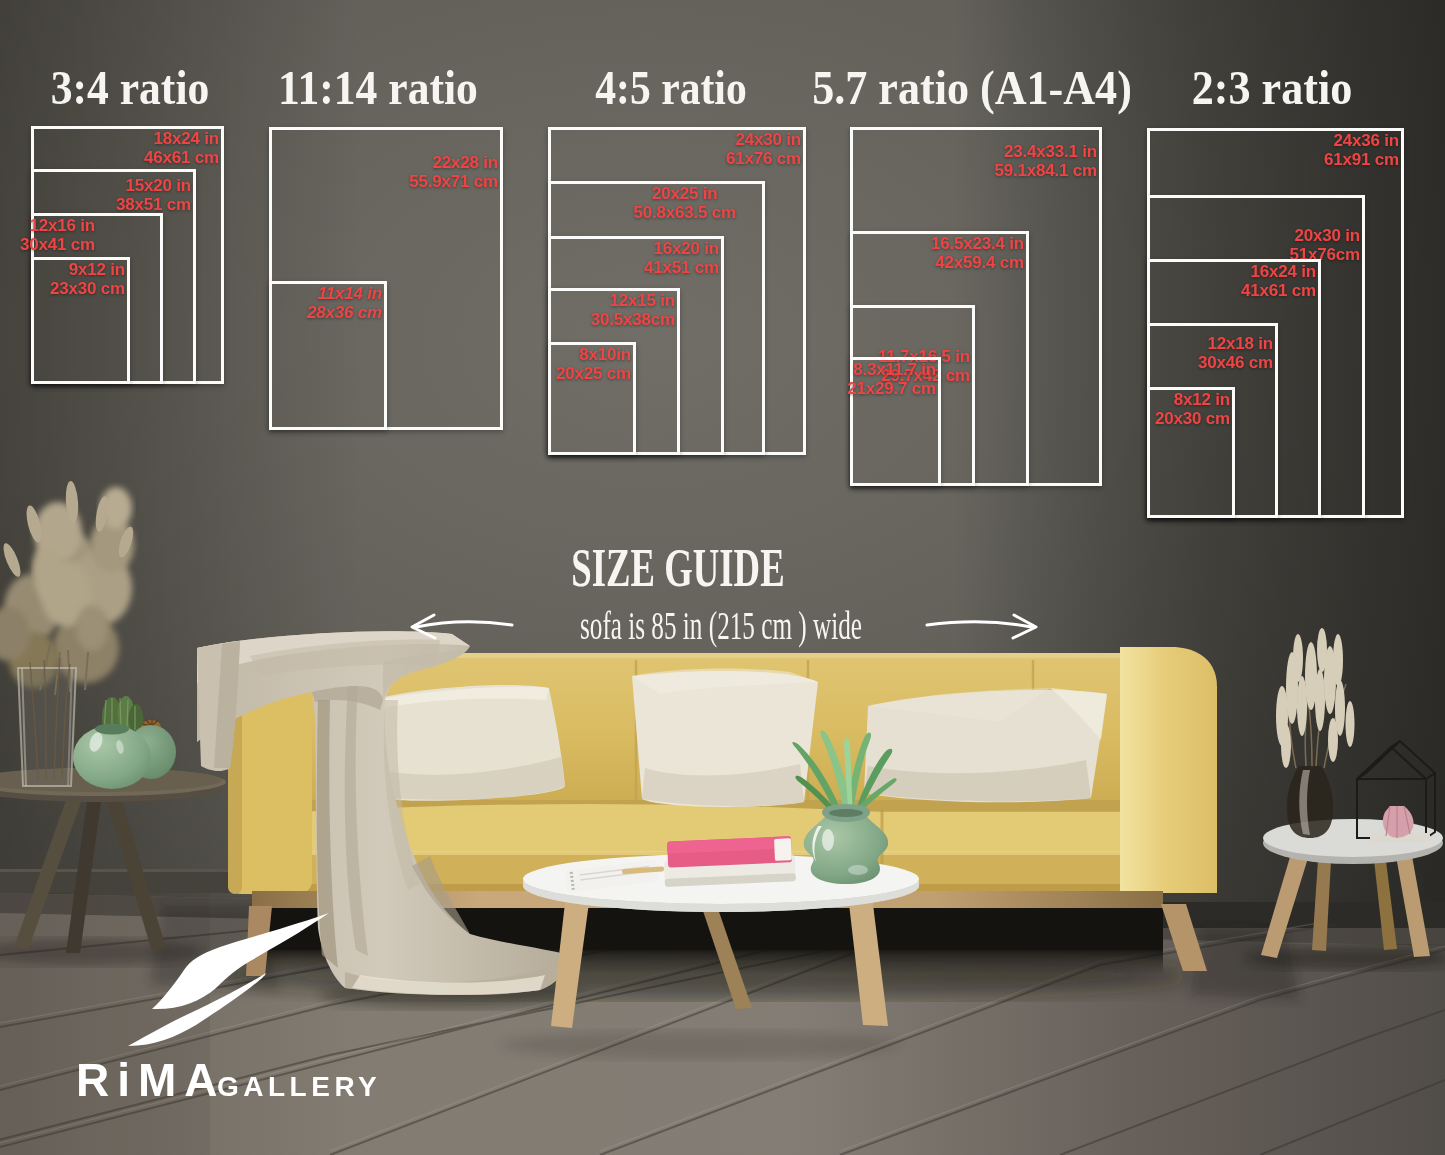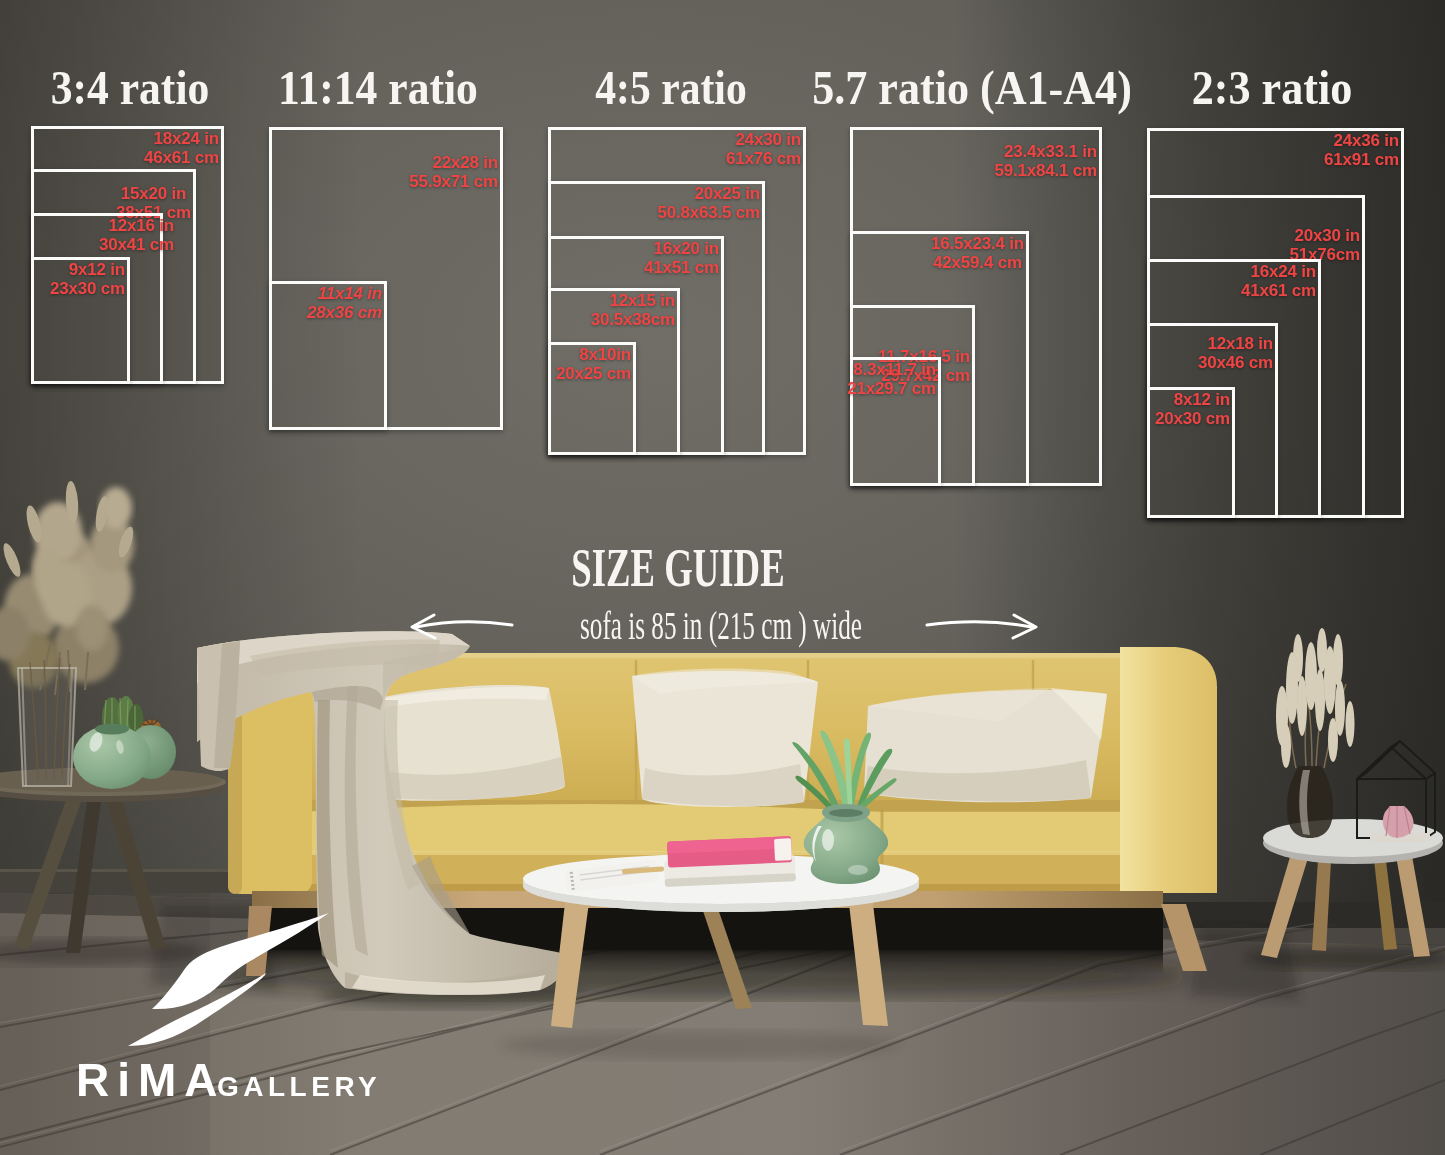--- a/index.html
+++ b/index.html
@@ -299,43 +299,43 @@
 </g>
 <rect x="1370" y="833" width="60" height="9" rx="2" fill="#dcd8d0"></rect>
 <path d="M1390,806 L1404,806 C1412,812 1416,822 1412,830 C1408,837 1398,839 1392,837 C1384,833 1380,822 1385,812 Z" fill="#d6a0ab"></path>
 <path d="M1397,806 L1397,838 M1390,806 L1386,836 M1404,806 L1410,834" stroke="#b9838f" stroke-width="1.2" fill="none"></path>
 </g>
 </svg>
 <div id="frames">
 <div class="box" style="left:31px;top:126px;width:193px;height:258px;"></div>
 <div class="lab" style="right:1226px;top:129px;">18x24 in<br>46x61 cm</div>
 <div class="box" style="left:31px;top:169px;width:165px;height:215px;"></div>
-<div class="lab" style="right:1254px;top:184px;text-align:center;">15x20 in<br>38x51 cm</div>
+<div class="lab" style="right:1254px;top:176px;">15x20 in<br>38x51 cm</div>
 <div class="box" style="left:31px;top:213px;width:132px;height:171px;"></div>
-<div class="lab" style="right:1271px;top:216px;">12x16 in<br>30x41 cm</div>
+<div class="lab" style="right:1350px;top:216px;">12x16 in<br>30x41 cm</div>
 <div class="box" style="left:31px;top:257px;width:99px;height:127px;"></div>
 <div class="lab" style="right:1320px;top:260px;">9x12 in<br>23x30 cm</div>
 <div class="box" style="left:269px;top:127px;width:234px;height:303px;"></div>
 <div class="lab" style="right:947px;top:130px;margin-top:23px;">22x28 in<br>55.9x71 cm</div>
 <div class="box" style="left:269px;top:281px;width:118px;height:149px;"></div>
 <div class="lab" style="right:1063px;top:284px;font-style:italic;">11x14 in<br>28x36 cm</div>
 <div class="box" style="left:548px;top:127px;width:258px;height:328px;"></div>
 <div class="lab" style="right:644px;top:130px;">24x30 in<br>61x76 cm</div>
 <div class="box" style="left:548px;top:181px;width:217px;height:274px;"></div>
-<div class="lab" style="right:685px;top:184px;">20x25 in<br>50.8x63.5 cm</div>
+<div class="lab" style="right:709px;top:184px;text-align:center;">20x25 in<br>50.8x63.5 cm</div>
 <div class="box" style="left:548px;top:236px;width:176px;height:219px;"></div>
 <div class="lab" style="right:726px;top:239px;">16x20 in<br>41x51 cm</div>
 <div class="box" style="left:548px;top:288px;width:132px;height:167px;"></div>
 <div class="lab" style="right:770px;top:291px;">12x15 in<br>30.5x38cm</div>
 <div class="box" style="left:548px;top:342px;width:88px;height:113px;"></div>
 <div class="lab" style="right:814px;top:345px;">8x10in<br>20x25 cm</div>
 <div class="box" style="left:850px;top:127px;width:252px;height:359px;"></div>
 <div class="lab" style="right:348px;top:130px;margin-top:12px;">23.4x33.1 in<br>59.1x84.1 cm</div>
 <div class="box" style="left:850px;top:231px;width:179px;height:255px;"></div>
-<div class="lab" style="right:421px;top:234px;text-align:center;">16.5x23.4 in<br>42x59.4 cm</div>
+<div class="lab" style="right:421px;top:234px;">16.5x23.4 in<br>42x59.4 cm</div>
 <div class="box" style="left:850px;top:305px;width:125px;height:181px;"></div>
 <div class="lab" style="right:475px;top:308px;margin-top:39px;">11.7x16.5 in<br>29.7x42 cm</div>
 <div class="box" style="left:850px;top:357px;width:91px;height:129px;"></div>
 <div class="lab" style="right:509px;top:360px;">8.3x11.7 in<br>21x29.7 cm</div>
 <div class="box" style="left:1147px;top:128px;width:257px;height:390px;"></div>
 <div class="lab" style="right:46px;top:131px;">24x36 in<br>61x91 cm</div>
 <div class="box" style="left:1147px;top:195px;width:218px;height:323px;"></div>
 <div class="lab" style="right:85px;top:198px;margin-top:28px;">20x30 in<br>51x76cm</div>
 <div class="box" style="left:1147px;top:259px;width:174px;height:259px;"></div>
 <div class="lab" style="right:129px;top:262px;">16x24 in<br>41x61 cm</div>

